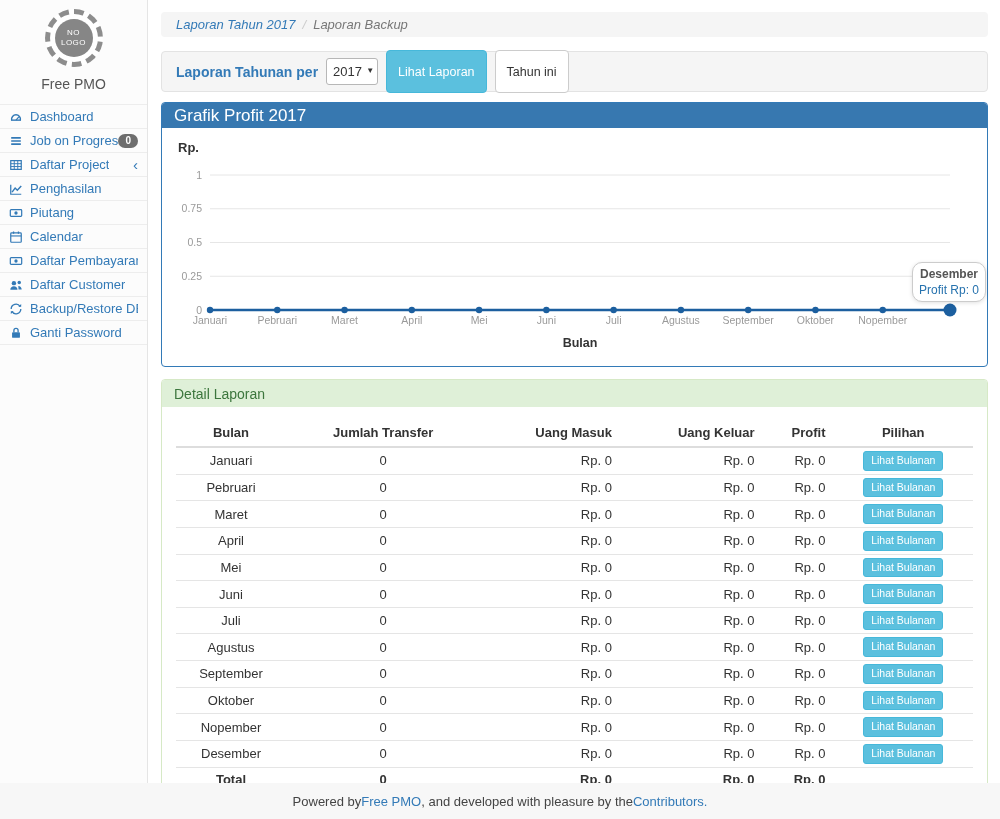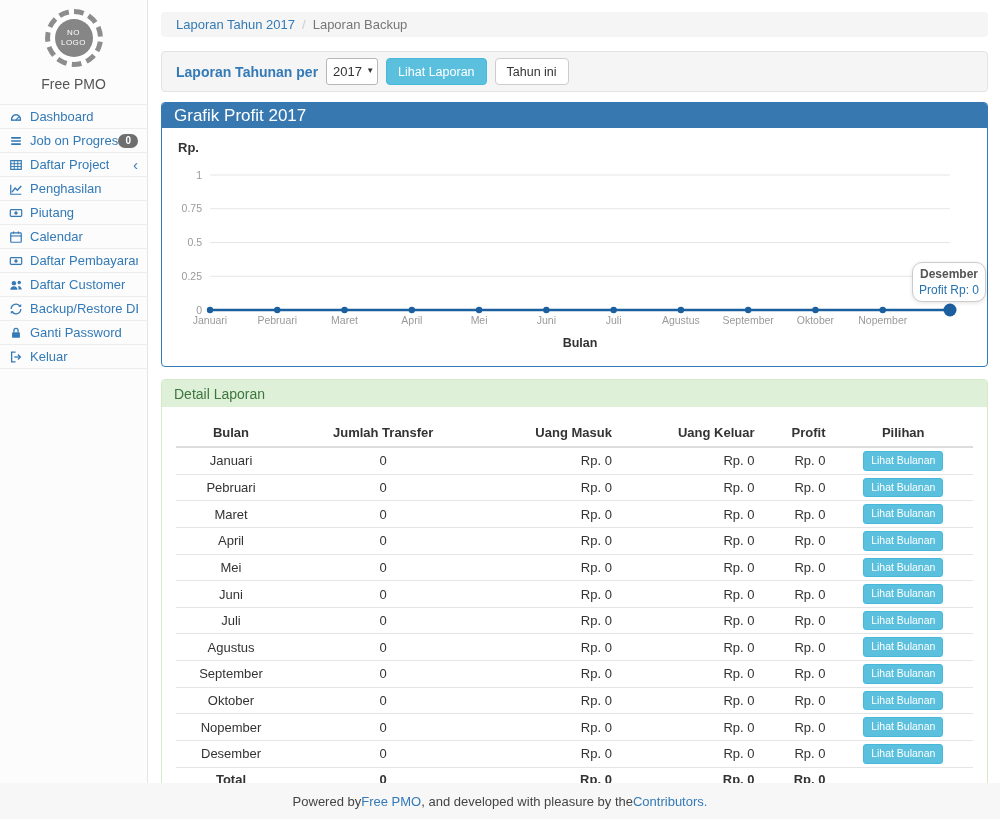--- a/index.html
+++ b/index.html
@@ -54,21 +54,21 @@
     border-radius: 9px; padding: 2px 7px; line-height: 1;
   }
   .mi-chevron { margin-left: auto; color: #337ab7; font-size: 15px; line-height: 1; }
 
   
   .main { position: absolute; left: 149px; top: 0; width: 851px; padding: 12px 12px 0 12px; }
 
   .breadcrumb {
     background: #f5f5f5; border-radius: 4px;
     padding: 4px 15px; font-size: 13px; margin-bottom: 14px;
-    height: 25px; display: flex; align-items: center;
+    height: 25px; display: flex; align-items: center; font-style: italic;
   }
   .breadcrumb a { color: #337ab7; }
   .breadcrumb .sep { color: #ccc; margin: 0 7px; }
   .breadcrumb .current { color: #777; }
 
   .well {
     background: #f5f5f5; border: 1px solid #e3e3e3; border-radius: 4px;
     padding: 7px 14px; margin-bottom: 10px;
     display: flex; align-items: center; gap: 8px; height: 41px;
   }
@@ -80,21 +80,21 @@
     border: 1px solid #b7b7b7; border-radius: 3px; background: #fff;
     font-size: 13px; font-family: "Liberation Sans", sans-serif;
     padding: 2px 14px 2px 6px; color: #333;
   }
   .select-caret {
     position: absolute; right: 4px; top: 8px;
     font-size: 8px; color: #333; pointer-events: none;
   }
   .btn {
     display: inline-flex; align-items: center; justify-content: center;
-    border-radius: 4px; font-size: 12.5px; height: 27px;
+    border-radius: 4px; font-size: 12.5px; height: 43px;
     padding: 0 11px; border: 1px solid transparent; cursor: pointer;
     font-family: "Liberation Sans", sans-serif;
   }
   .btn-info { background: #5bc0de; border-color: #46b8da; color: #fff; }
   .btn-default { background: #fff; border-color: #ccc; color: #333; }
 
   
   .panel { border-radius: 4px; background: #fff; }
   .panel-primary { border: 1px solid #337ab7; margin-bottom: 12px; }
   .panel-primary .panel-heading {
@@ -251,30 +251,20 @@
         <span class="mi-label">Backup/Restore DB</span>
       </div>
       <div class="menu-item">
         <span class="mi-icon">
           <svg viewBox="0 0 16 16" xmlns="http://www.w3.org/2000/svg">
             <rect x="3.5" y="7.2" width="9" height="6.3" rx="1" fill="currentColor"></rect>
             <path d="M5.6 7.2V5.2a2.4 2.4 0 0 1 4.8 0v2" fill="none" stroke="currentColor" stroke-width="1.5"></path>
           </svg>
         </span>
         <span class="mi-label">Ganti Password</span>
-      </div>
-      <div class="menu-item">
-        <span class="mi-icon">
-          <svg viewBox="0 0 16 16" xmlns="http://www.w3.org/2000/svg">
-            <path d="M7.5 2.5H3v11h4.5" fill="none" stroke="currentColor" stroke-width="1.5"></path>
-            <path d="M10.2 5.2 13 8l-2.8 2.8" fill="none" stroke="currentColor" stroke-width="1.5"></path>
-            <path d="M6 8h6.6" stroke="currentColor" stroke-width="1.5"></path>
-          </svg>
-        </span>
-        <span class="mi-label">Keluar</span>
       </div>
     </div>
 </div>
 
 <div class="main">
 
   <div class="breadcrumb">
     <a href="#">Laporan Tahun 2017</a>
     <span class="sep">/</span>
     <span class="current">Laporan Backup</span>

